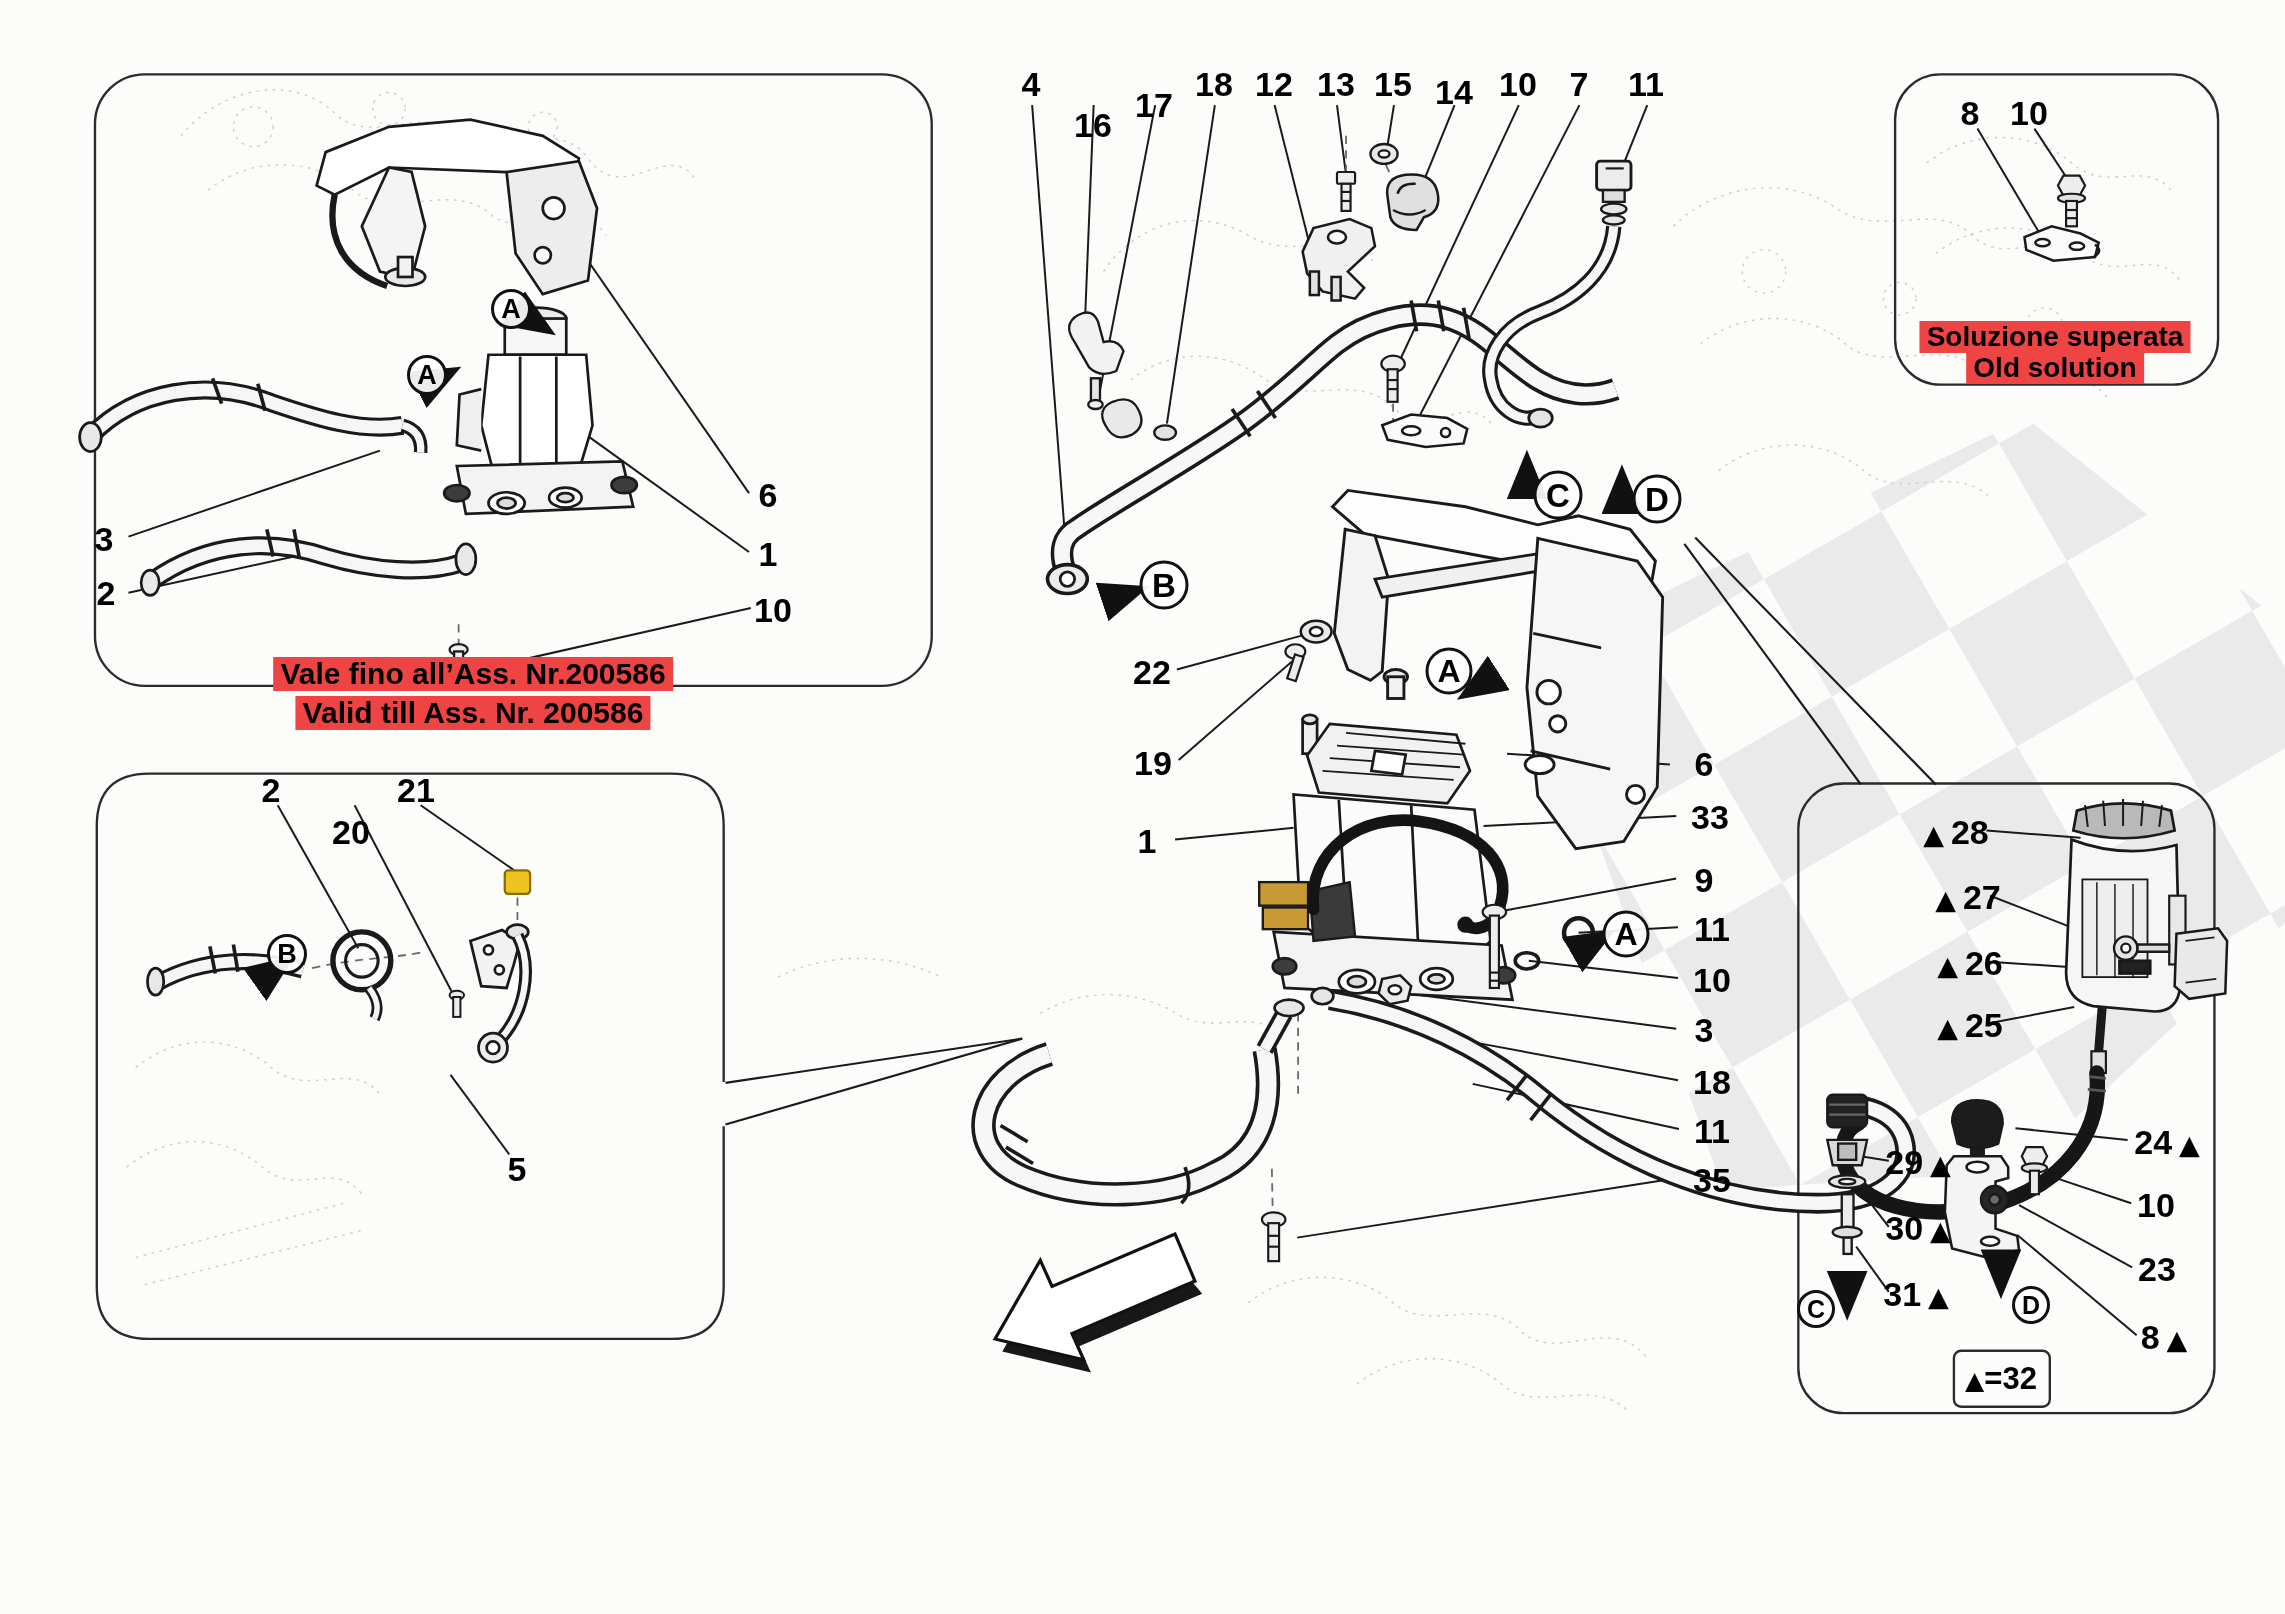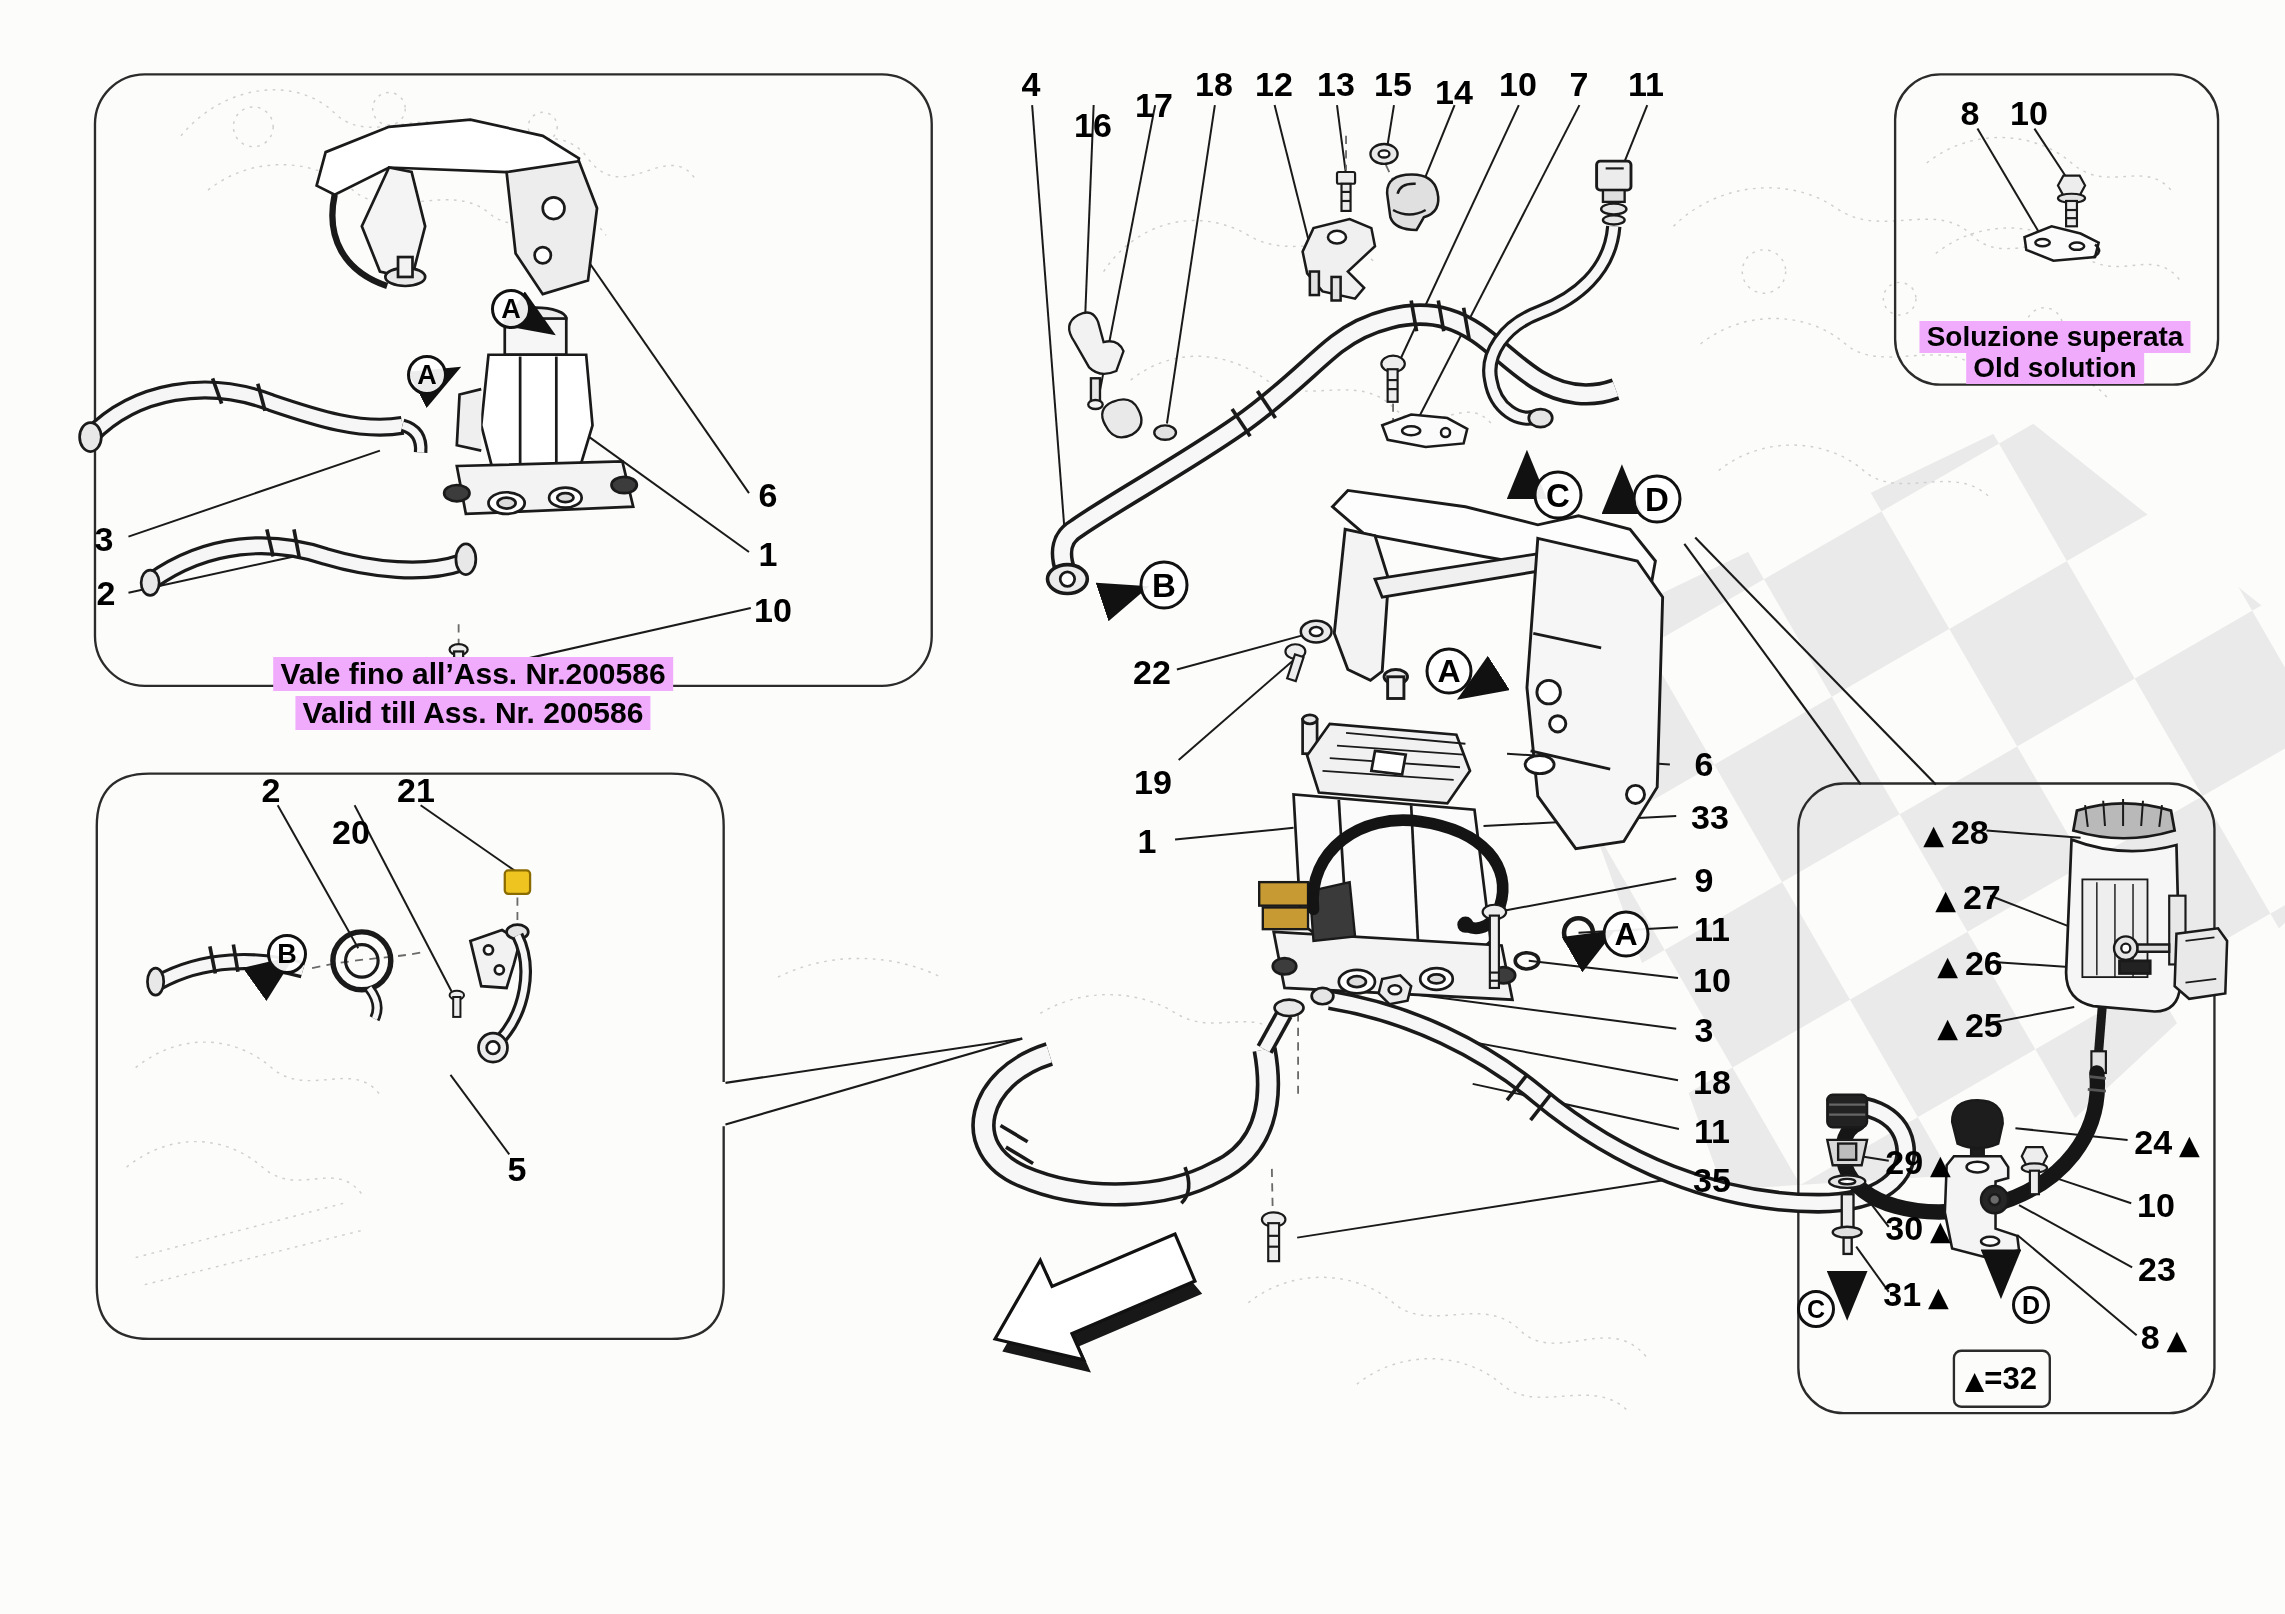--- a/index.html
+++ b/index.html
@@ -8,21 +8,21 @@
     --graywm:rgba(120,120,120,0.16);
   }
   html,body{margin:0;padding:0;background:#fff;}
   #stage{position:relative;width:2285px;height:1615px;background:#fcfcfa;overflow:hidden;
          font-family:"Liberation Sans",sans-serif;}
   #art{position:absolute;left:0;top:0;}
   .wm{position:absolute;white-space:pre;pointer-events:none;font-family:"Liberation Serif",serif;font-weight:bold;}
   #wm-pink{left:143px;top:543px;font-size:434px;letter-spacing:-14.5px;color:var(--pink);}
   #wm-gray{left:136px;top:846px;font-size:217px;letter-spacing:12.7px;color:var(--graywm);}
   .caption{position:absolute;transform:translate(-50%,-50%);font-weight:bold;font-size:30px;
-           color:#000;background:#f0abfc;padding:0 7.2px;white-space:nowrap;}
+           color:#000;background:#ef4444;padding:0 7.2px;white-space:nowrap;}
   .caption.small{font-size:28px;}
   .callout{position:absolute;transform:translate(-50%,-50%);font-weight:bold;font-size:34px;
            color:#000;white-space:nowrap;line-height:1;}
   .callout .tri,.tri{font-size:27px;font-family:"DejaVu Sans",sans-serif;}
   .marker{position:absolute;transform:translate(-50%,-50%);border:3.2px solid #111;border-radius:50%;
           background:rgba(255,255,255,0.92);display:flex;align-items:center;justify-content:center;
           font-weight:bold;color:#000;box-sizing:border-box;}
   #legend-label{position:absolute;left:2001px;top:1379px;transform:translate(-50%,-50%);
           font-weight:bold;font-size:31px;white-space:nowrap;}
   #legend-label .tri{font-size:25px;}
@@ -483,21 +483,21 @@
       <div class="callout" style="left: 1154px; top: 84px; margin-top: 21px;">17</div>
       <div class="callout" style="left: 1214px; top: 84px;">18</div>
       <div class="callout" style="left: 1274px; top: 84px;">12</div>
       <div class="callout" style="left: 1336px; top: 84px;">13</div>
       <div class="callout" style="left: 1393px; top: 84px;">15</div>
       <div class="callout" style="left: 1454px; top: 92px;">14</div>
       <div class="callout" style="left: 1518px; top: 84px;">10</div>
       <div class="callout" style="left: 1579px; top: 84px;">7</div>
       <div class="callout" style="left: 1646px; top: 84px;">11</div>
       <div class="callout" style="left: 1152px; top: 672px;">22</div>
-      <div class="callout" style="left: 1153px; top: 782px; text-align: right;">19</div>
+      <div class="callout" style="left: 1153px; top: 763px; text-align: right;">19</div>
       <div class="callout" style="left: 1147px; top: 841px;">1</div>
       <div class="callout" style="left: 1704px; top: 764px;">6</div>
       <div class="callout" style="left: 1710px; top: 817px;">33</div>
       <div class="callout" style="left: 1704px; top: 880px;">9</div>
       <div class="callout" style="left: 1712px; top: 929px;">11</div>
       <div class="callout" style="left: 1712px; top: 980px;">10</div>
       <div class="callout" style="left: 1704px; top: 1030px;">3</div>
       <div class="callout" style="left: 1712px; top: 1082px;">18</div>
       <div class="callout" style="left: 1712px; top: 1131px;">11</div>
       <div class="callout" style="left: 1712px; top: 1180px;">35</div>

